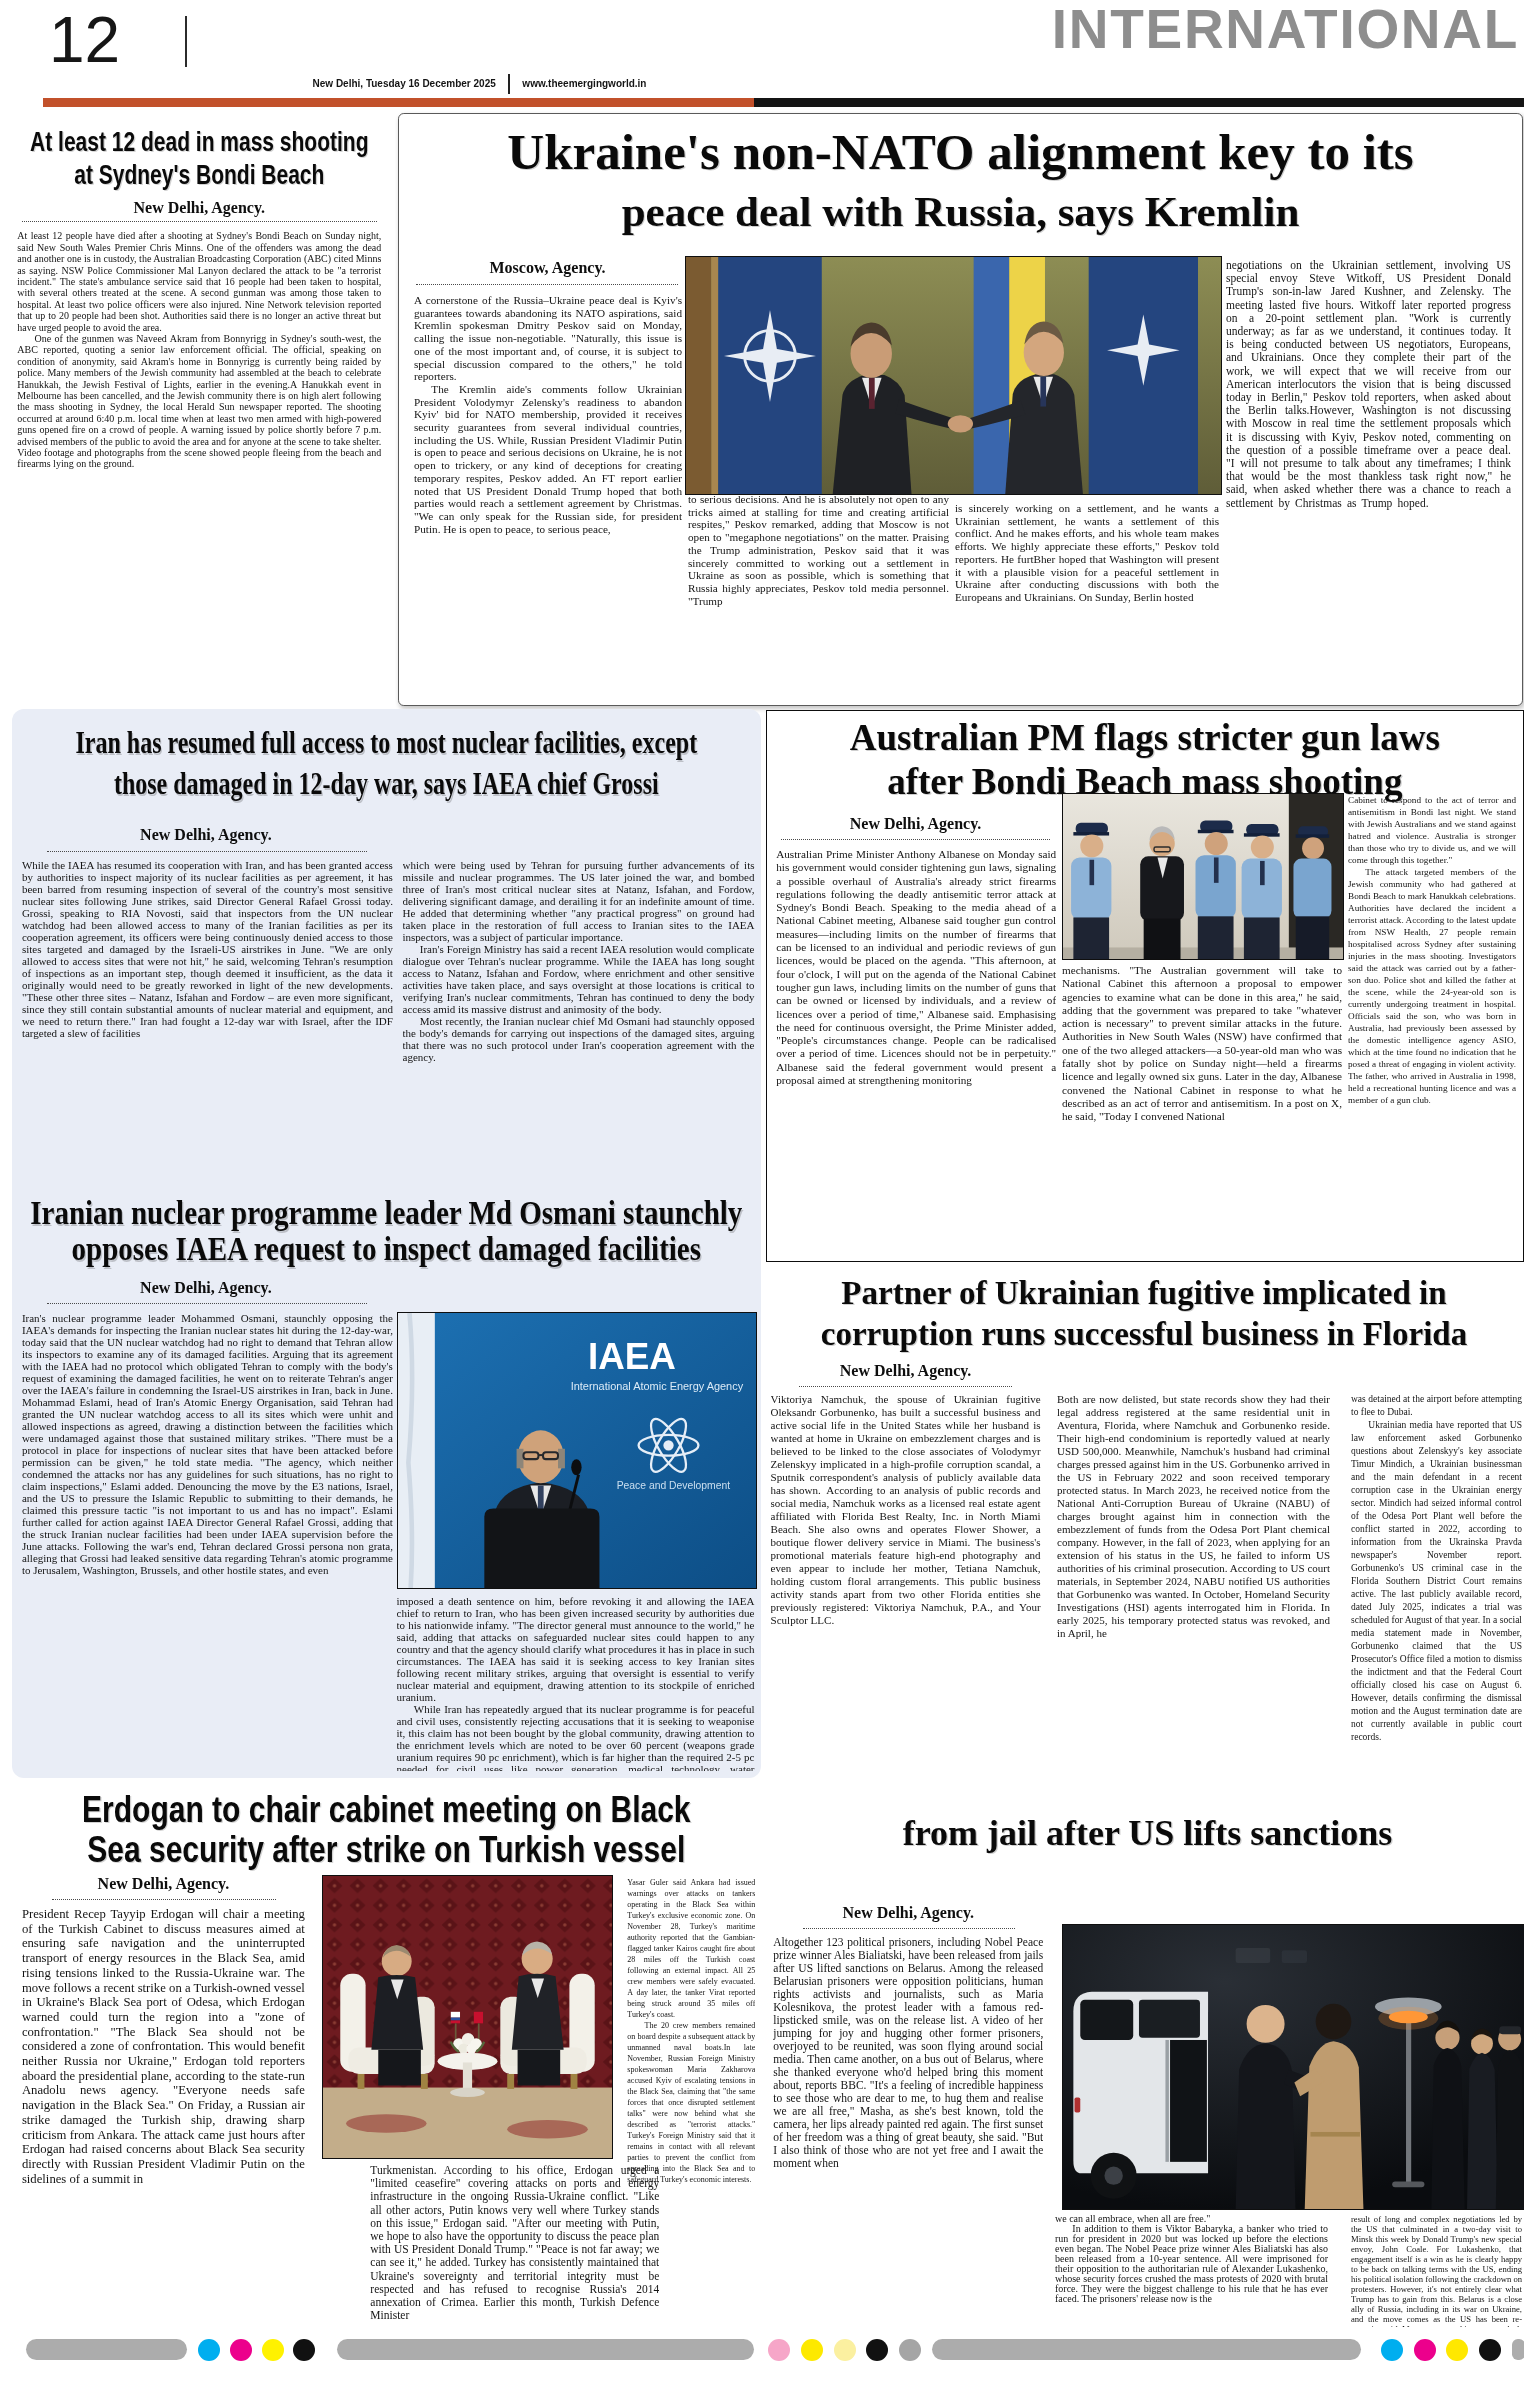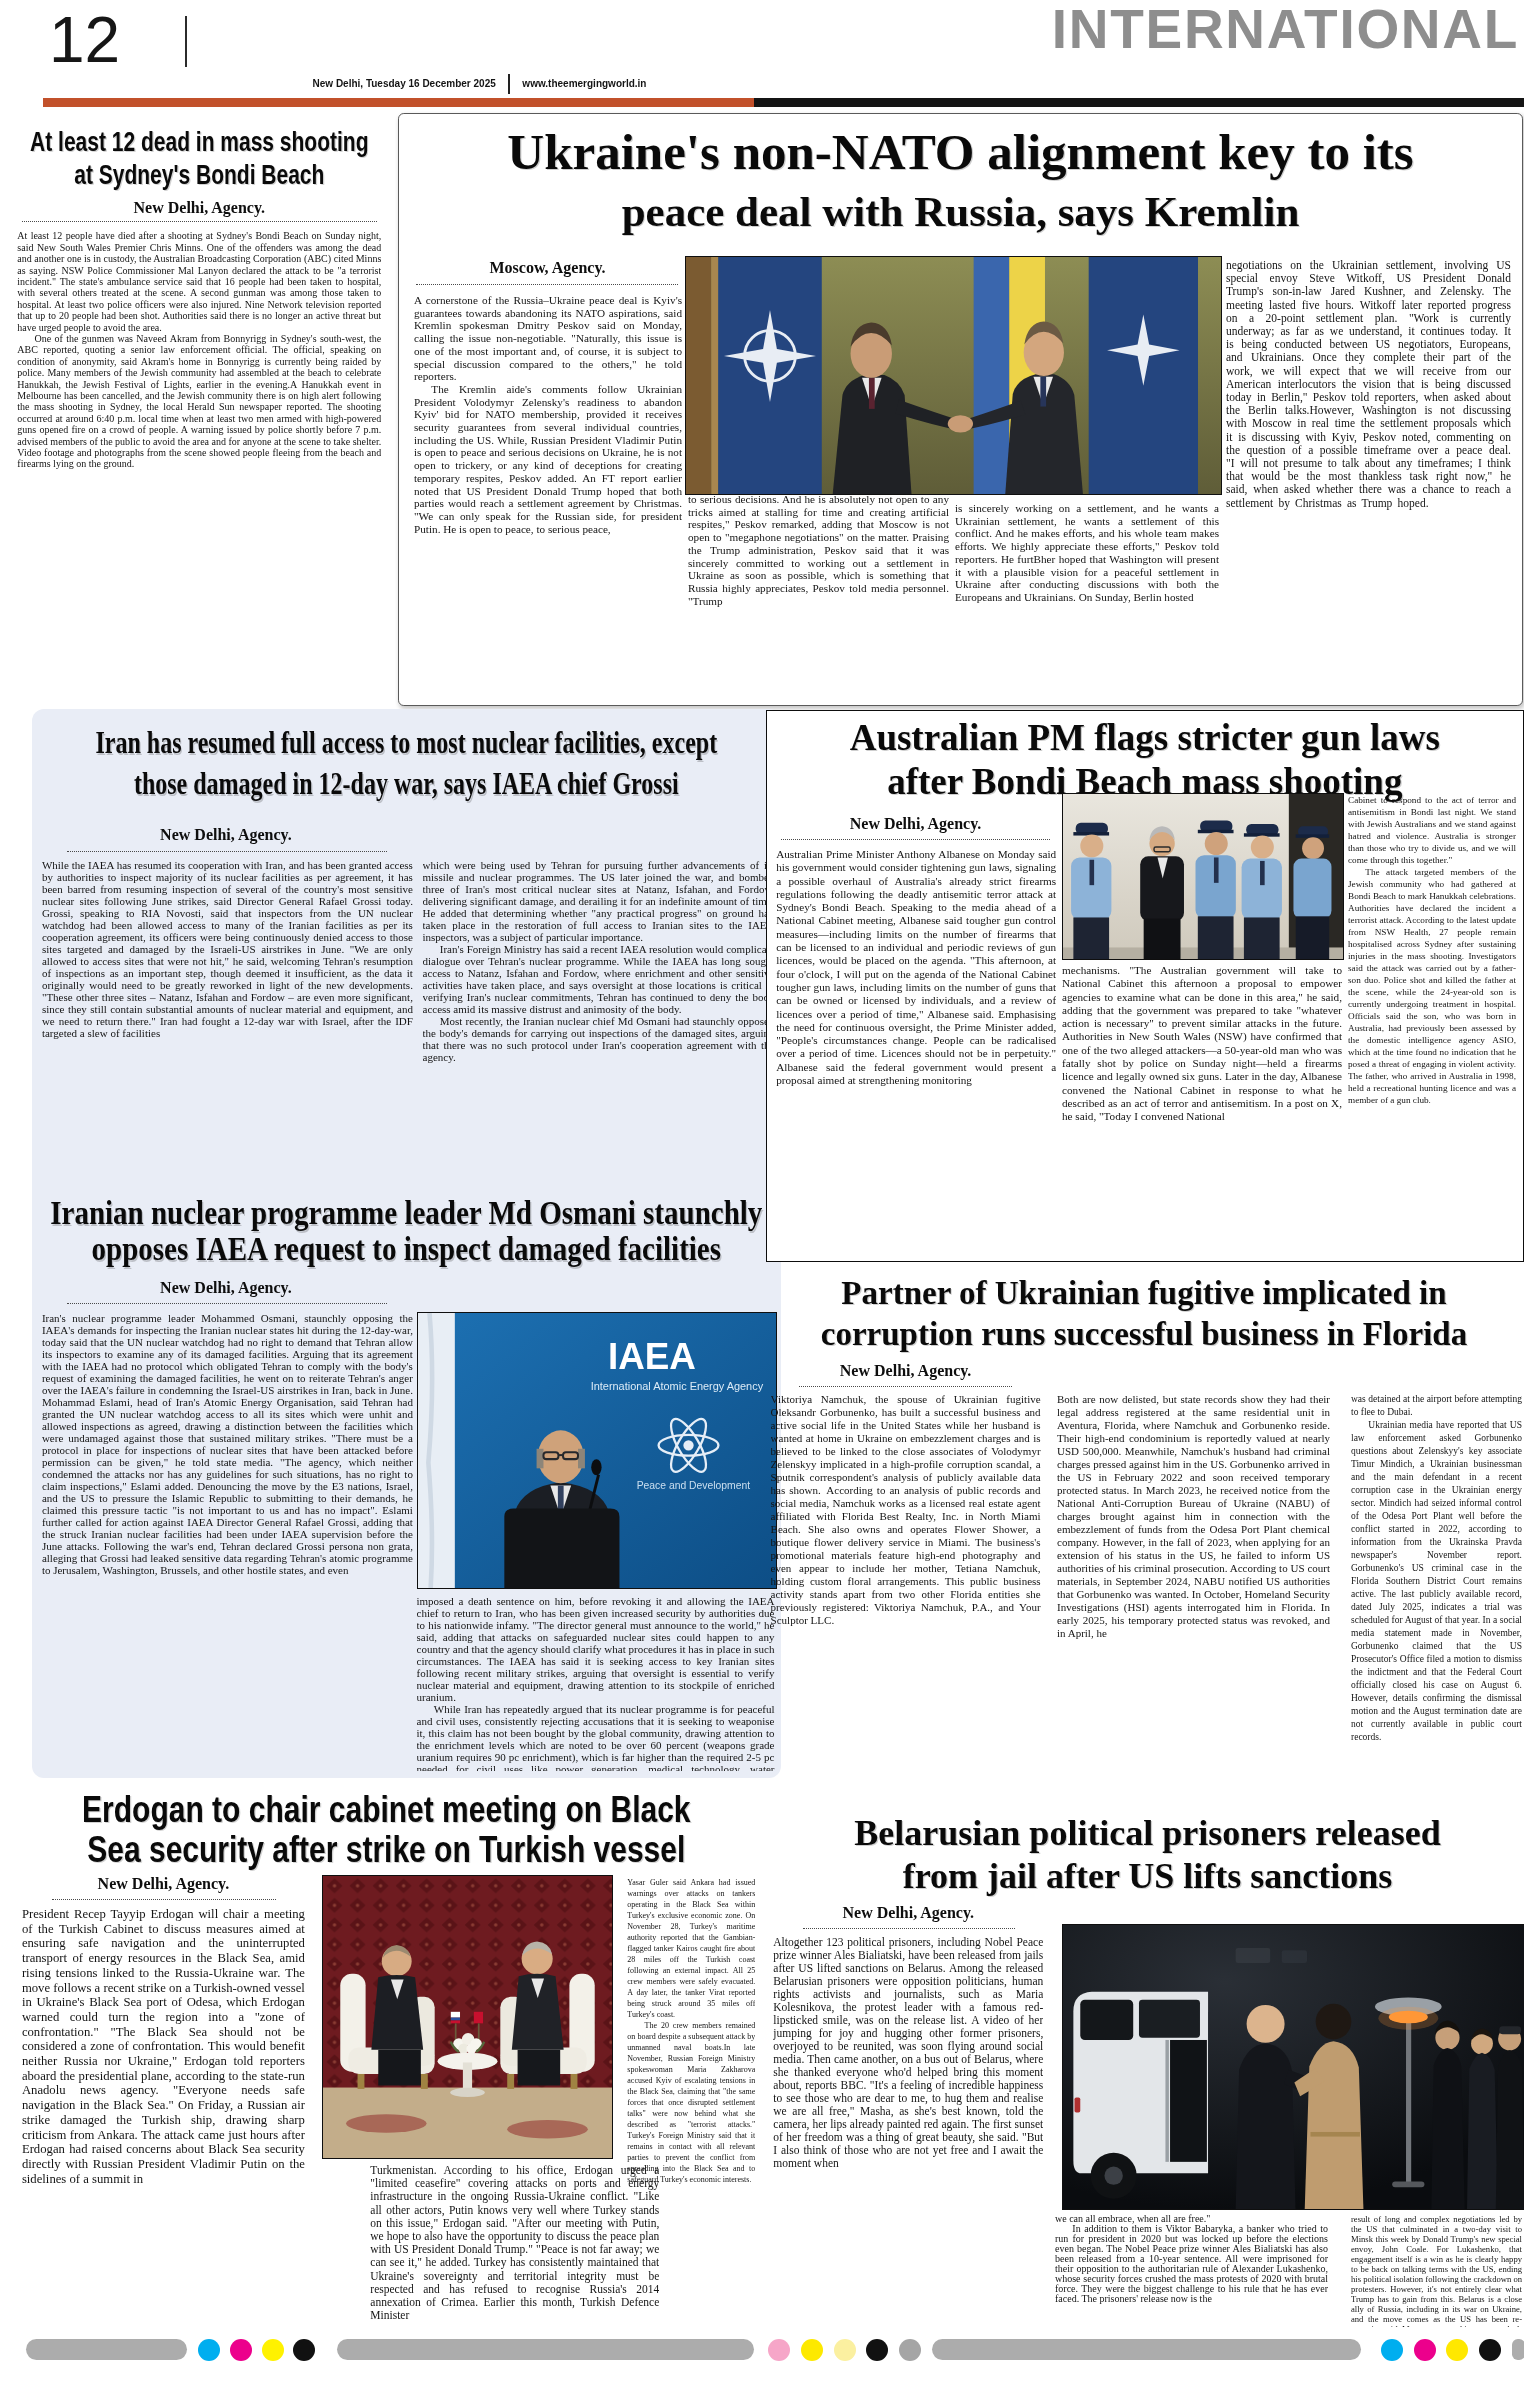--- a/index.html
+++ b/index.html
@@ -95,21 +95,21 @@
       <p>to serious decisions. And he is absolutely not open to any tricks aimed at stalling for time and creating artificial respites," Peskov remarked, adding that Moscow is not open to "megaphone negotiations" on the matter. Praising the Trump administration, Peskov said that it was sincerely committed to working out a settlement in Ukraine as soon as possible, which is something that Russia highly appreciates, Peskov told media personnel. "Trump</p>
     </div>
     <div class="body-col" style="left:556px;top:388px;width:264px;height:194px;font-size:11.2px;line-height:12.7px;">
       <p>is sincerely working on a settlement, and he wants a Ukrainian settlement, he wants a settlement of this conflict. And he makes efforts, and his whole team makes efforts. We highly appreciate these efforts," Peskov told reporters. He furtBher hoped that Washington will present it with a plausible vision for a peaceful settlement in Ukraine after conducting discussions with both the Europeans and Ukrainians. On Sunday, Berlin hosted</p>
     </div>
     <div class="body-col" style="left:827px;top:145px;width:285px;height:437px;font-size:11.5px;line-height:13.2px;word-spacing:2.3px;">
       <p>negotiations on the Ukrainian settlement, involving US special envoy Steve Witkoff, US President Donald Trump's son-in-law Jared Kushner, and Zelensky. The meeting lasted five hours. Witkoff later reported progress on a 20-point settlement plan. "Work is currently underway; as far as we understand, it continues today. It is being conducted between US negotiators, Europeans, and Ukrainians. Once they complete their part of the work, we will expect that we will receive from our American interlocutors the vision that is being discussed today in Berlin," Peskov told reporters, when asked about the Berlin talks.However,  Washington is not discussing with Moscow in real time the settlement proposals which it is discussing with Kyiv, Peskov noted, commenting on the question of a possible timeframe over a peace deal. "I will not presume to talk about any timeframes; I think that would be the most thankless task right now," he said, when asked whether there was a chance to reach a settlement by Christmas as Trump hoped.</p>
     </div>
   </section>
 
-  <section class="abs" style="left:11.5px;top:709px;width:749px;height:1069px;background:#e9edf6;border-radius:12px;margin-left:20px;">
+  <section class="abs" style="left:11.5px;top:709px;width:749px;height:1069px;background:#e9edf6;border-radius:12px;">
 
     <div class="abs" style="left:5.8px;top:7px;width:738px;">
       <div class="hl-serif cond" style="font-size:24px;line-height:41px;transform:scaleY(1.32);">Iran has resumed full access to most nuclear facilities, except</div>
       <div class="hl-serif cond" style="font-size:24px;line-height:41px;transform:scaleY(1.32);">those damaged in 12-day war, says IAEA chief Grossi</div>
     </div>
     <div class="abs dateline" style="left:10.4px;top:117px;width:368px;">New Delhi, Agency.</div>
     <div class="abs rule" style="left:35px;top:142px;width:320px;"></div>
     <div class="body-col" style="left:10.4px;top:150px;width:371px;height:324px;font-size:11px;line-height:12px;">
       <p>While the IAEA has resumed its cooperation with Iran, and has been granted access by authorities to inspect majority of its nuclear facilities as per agreement, it has been barred from resuming inspection of several of the country's most sensitive nuclear sites following June strikes, said Director General Rafael Grossi today. Grossi, speaking to RIA Novosti, said that inspectors from the UN nuclear watchdog had been allowed access to many of the Iranian facilities as per its cooperation agreement, its officers were being continuously denied access to those sites targeted and damaged by the Israeli-US airstrikes in June. "We are only allowed to access sites that were not hit," he said, welcoming Tehran's resumption of inspections as an important step, though deemed it insufficient, as the data it originally would need to be greatly reworked in light of the new developments. "These other three sites – Natanz, Isfahan and Fordow – are even more significant, since they still contain substantial amounts of nuclear material and equipment, and we need to return there." Iran had fought a 12-day war with Israel, after the IDF targeted a slew of facilities</p>
     </div>
@@ -334,21 +334,20 @@
       <p>Turkmenistan. According to his office, Erdogan urged a "limited ceasefire" covering attacks on ports and energy infrastructure in the ongoing Russia-Ukraine conflict. "Like all other actors, Putin knows very well where Turkey stands on this issue," Erdogan said. "After our meeting with Putin, we hope to also have the opportunity to discuss the peace plan with US President Donald Trump." "Peace is not far away; we can see it," he added. Turkey has consistently maintained that Ukraine's sovereignty and territorial integrity must be respected and has refused to recognise Russia's 2014 annexation of Crimea. Earlier this month, Turkish Defence Minister</p>
     </div>
     <div class="body-col" style="left:610px;top:92px;width:128px;height:446px;font-size:8px;line-height:11px;">
       <p>Yasar Guler said Ankara had issued warnings over attacks on tankers operating in the Black Sea within Turkey's exclusive economic zone. On November 28, Turkey's maritime authority reported that the Gambian-flagged tanker Kairos caught fire about 28 miles off the Turkish coast following an external impact. All 25 crew members were safely evacuated. A day later, the tanker Virat reported being struck around 35 miles off Turkey's coast.</p>
       <p>The 20 crew members remained on board despite a subsequent attack by unmanned naval boats.In late November, Russian  Foreign Ministry spokeswoman Maria Zakharova accused Kyiv of escalating tensions in the Black Sea, claiming that "the same forces that once disrupted settlement talks" were now behind what she described as "terrorist attacks." Turkey's Foreign Ministry said that it remains in contact with all relevant parties to prevent the conflict from spreading into the Black Sea and to safeguard Turkey's economic interests.</p>
     </div>
   </section>
 
   <section class="abs" style="left:771px;top:1812px;width:753px;height:518px;">
     <div>
-      <div class="hl-serif" style="font-size:36px;line-height:43px;">Belarusian political prisoners released</div>
       <div class="hl-serif" style="font-size:36px;line-height:43px;">from jail after US lifts sanctions</div>
     </div>
     <div class="abs dateline" style="left:2.3px;top:92px;width:270px;">New Delhi, Agency.</div>
     <div class="abs rule" style="left:32px;top:116px;width:212px;"></div>
     <div class="body-col" style="left:2.3px;top:124px;width:270px;height:389px;font-size:11.5px;line-height:13px;">
       <p>Altogether 123 political prisoners, including Nobel Peace prize winner Ales Bialiatski, have been released from jails after US lifted sanctions on Belarus. Among the released Belarusian prisoners were opposition politicians, human rights activists and journalists, such as Maria Kolesnikova, the protest leader with a famous red-lipsticked smile, was on the release list. A video of her jumping for joy and hugging other former prisoners, overjoyed to be reunited, was soon flying around social media. Then came another, on a bus out of Belarus, where she thanked everyone who'd helped bring this moment about, reports BBC. "It's a feeling of incredible happiness to see those who are dear to me, to hug them and realise we are all free," Masha, as she's best known, told the camera, her lips already painted red again. The first sunset of her freedom was a thing of great beauty, she said. "But I also think of those who are not yet free and I await the moment when</p>
     </div>
     <div class="photo" style="left:291px;top:112px;width:461px;height:284px;" aria-label="Released prisoner greeted at night beside a white van and patio heater">
       <svg viewBox="0 0 801 494" preserveAspectRatio="none">
         <defs>

